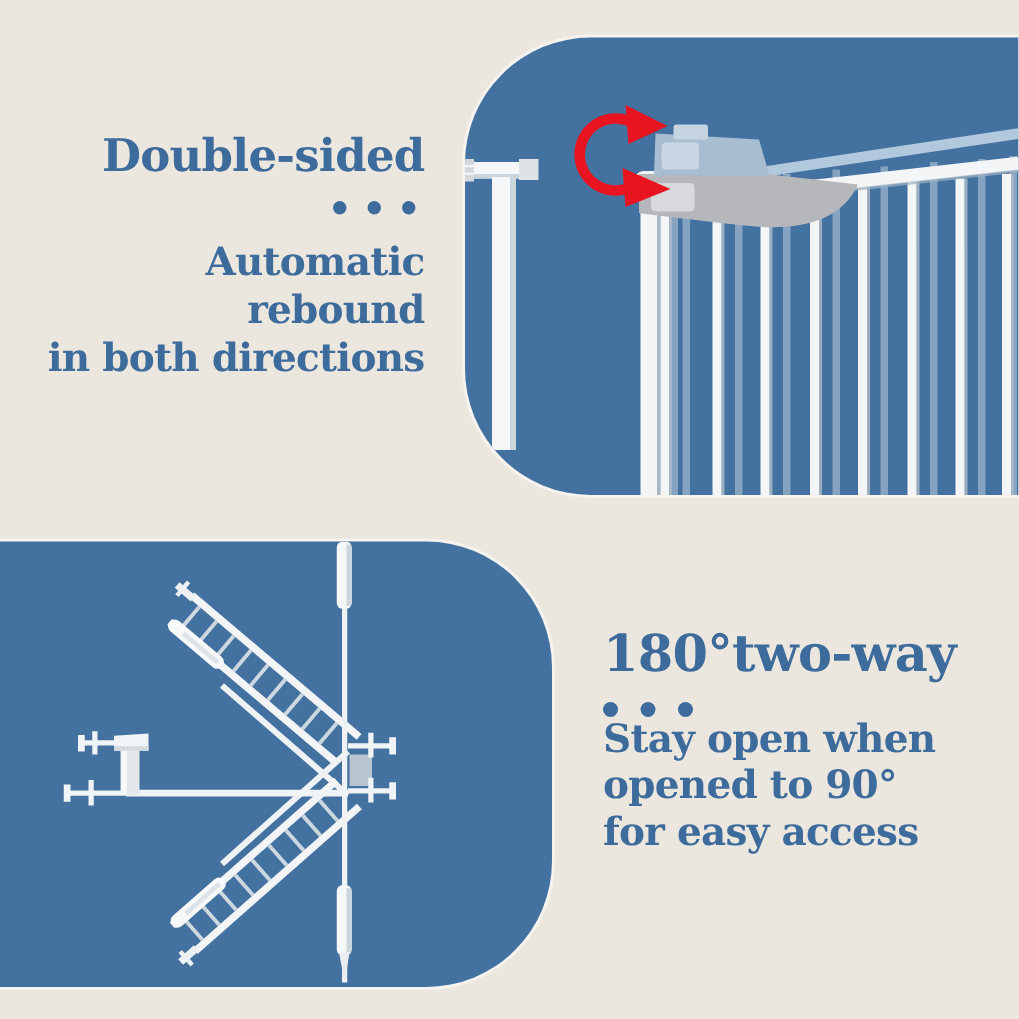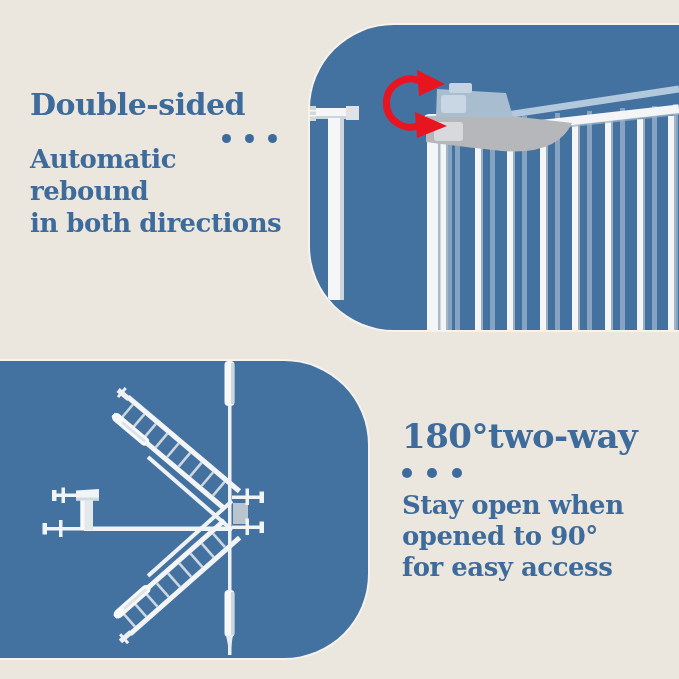--- a/index.html
+++ b/index.html
@@ -25,28 +25,28 @@
   .panel-top{
     left:310px; top:25px; width:369px; height:305px;
     border-radius:84px 0 0 84px;
   }
   .panel-bottom{
     left:0; top:361px; width:368px; height:297px;
     border-radius:0 84px 84px 0;
   }
   .panel svg{display:block;width:100%;height:100%;}
   .textblock{position:absolute;color:var(--text-blue);font-weight:bold;}
-  .tb-top{left:30px; top:84px; width:253px; text-align:left;}
+  .tb-top{left:30px; top:84px; width:253px; text-align:right;}
   .tb-bottom{left:402px; top:418px; width:260px; text-align:left;}
   .title{font-size:30px;line-height:41px;letter-spacing:-0.5px;}
   .tb-bottom .title{font-size:34px;line-height:37px;}
   .body-text{font-size:26px;line-height:32px;letter-spacing:-0.5px;}
   .tb-bottom .body-text{line-height:31px;}
-  .tb-top .body-text{margin-top:0;}
-  .tb-bottom .body-text{margin-top:12px;}
+  .tb-top .body-text{margin-top:16px;}
+  .tb-bottom .body-text{}
   .dots-row{display:flex;align-items:center;}
   .tb-top .dots-row{justify-content:flex-end;margin-top:8px;padding-right:6px;gap:14px;height:10px;}
   .tb-bottom .dots-row{justify-content:flex-start;margin-top:12px;gap:15px;height:11px;}
   .dot{display:block;border-radius:50%;background:var(--text-blue);}
   .tb-top .dot{width:9px;height:9px;}
   .tb-bottom .dot{width:10px;height:10px;}
 </style>
 </head>
 <body>
 

